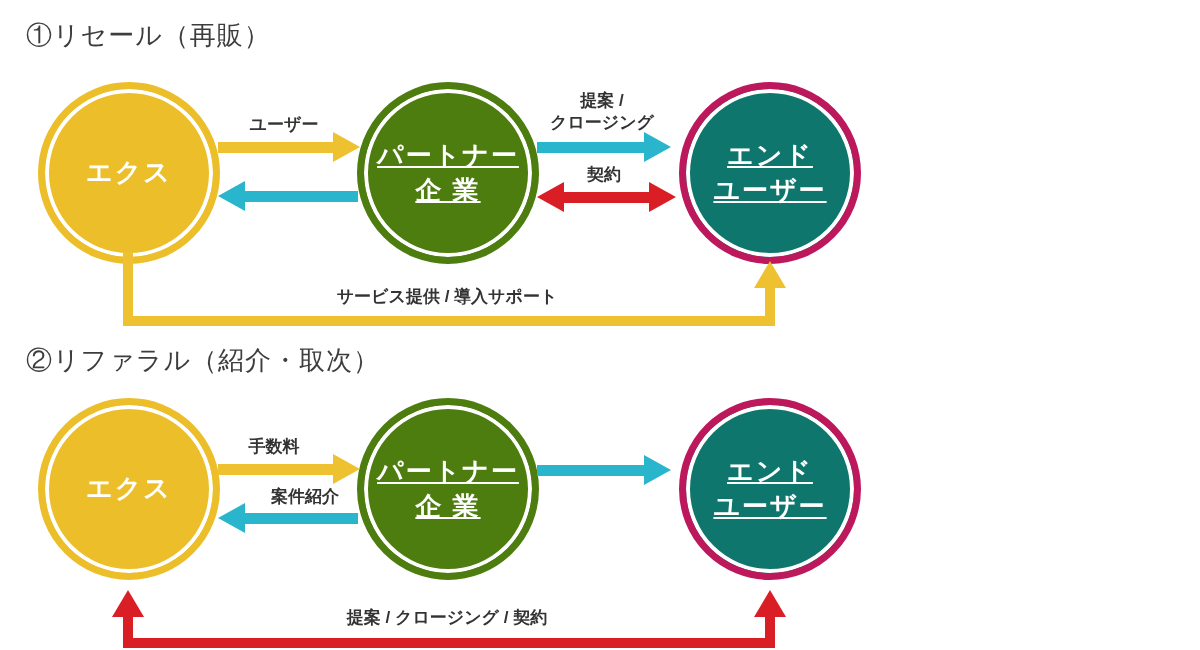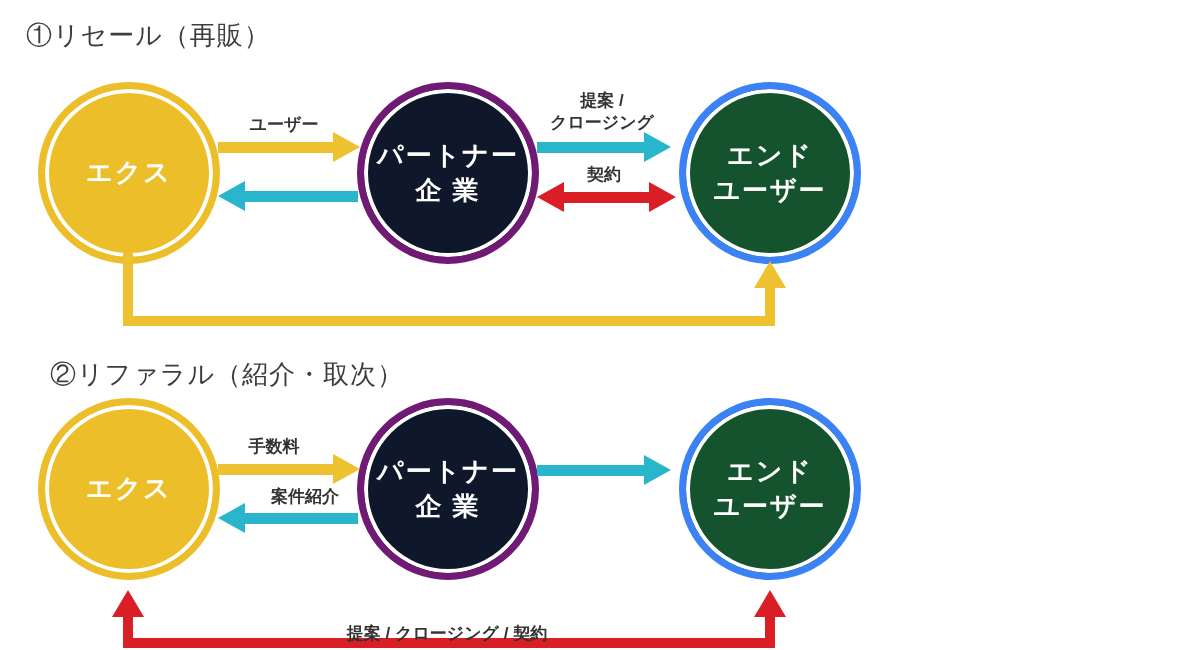--- a/index.html
+++ b/index.html
@@ -31,22 +31,22 @@
     text-align: center;
     color: #ffffff;
     font-weight: bold;
     font-size: 26px;
     line-height: 1.35;
     letter-spacing: 2px;
     white-space: pre-line;
     box-shadow: inset 0 0 0 4px #ffffff;
   }
   .c-gold  { background: #ecbf2a; border: 7px solid #ecbf2a; }
-  .c-cyan  { background: #0f172a; border: 7px solid #701a75; }
-  .c-gray  { background: #14532d; border: 7px solid #3b82f6; }
+  .c-cyan  { background: #4d7c0f; border: 7px solid #4d7c0f; text-decoration: underline; }
+  .c-gray  { background: #0f766e; border: 7px solid #be185d; text-decoration: underline; }
   .abody { position: absolute; }
   .bg-gold { background: #edc12f; }
   .bg-cyan { background: #29b6cc; }
   .bg-red  { background: #d91e26; }
   .ahead { position: absolute; width: 0; height: 0; }
   .head-right { border-top: 15px solid transparent; border-bottom: 15px solid transparent; }
   .head-right.h-gold { border-left: 27px solid #edc12f; }
   .head-right.h-cyan { border-left: 27px solid #29b6cc; }
   .head-right.h-red  { border-left: 27px solid #d91e26; }
   .head-left { border-top: 15px solid transparent; border-bottom: 15px solid transparent; }
@@ -94,22 +94,23 @@
 
   <div class="alabel" style="left:504px; top:164px;">契約</div>
   <div class="ahead head-left h-red" style="left:537px; top:182px;"></div>
   <div class="abody bg-red" style="left:562px; top:192px; width:88px; height:11px;"></div>
   <div class="ahead head-right h-red" style="left:649px; top:182px;"></div>
 
   <div class="abody bg-gold" style="left:123px; top:252px; width:10px; height:74px;"></div>
   <div class="abody bg-gold" style="left:123px; top:316px; width:652px; height:10px;"></div>
   <div class="abody bg-gold" style="left:765px; top:286px; width:10px; height:40px;"></div>
   <div class="ahead head-up h-gold" style="left:754px; top:261px;"></div>
+  <div class="alabel wide" style="left:247px; top:286px;">サービス提供 / 導入サポート</div>
 
-  <div class="sec-title" style="left:26px; top:357px;margin-left:24px;">②リファラル（紹介・取次）</div>
+  <div class="sec-title" style="left:26px; top:343px;">②リファラル（紹介・取次）</div>
 
   <div class="circle c-gold" style="left:38px; top:398px;">エクス</div>
   <div class="circle c-cyan" style="left:357px; top:398px;">パートナー
 企 業</div>
   <div class="circle c-gray" style="left:679px; top:398px;">エンド
 ユーザー</div>
 
   <div class="alabel" style="left:174px; top:436px;">手数料</div>
   <div class="abody bg-gold" style="left:218px; top:464px; width:116px; height:11px;"></div>
   <div class="ahead head-right h-gold" style="left:333px; top:454px;"></div>
@@ -119,15 +120,15 @@
   <div class="abody bg-cyan" style="left:244px; top:513px; width:114px; height:11px;"></div>
 
   <div class="abody bg-cyan" style="left:537px; top:465px; width:108px; height:11px;"></div>
   <div class="ahead head-right h-cyan" style="left:644px; top:455px;"></div>
 
   <div class="ahead head-up h-red" style="left:112px; top:590px;"></div>
   <div class="abody bg-red" style="left:123px; top:614px; width:10px; height:34px;"></div>
   <div class="abody bg-red" style="left:123px; top:638px; width:652px; height:10px;"></div>
   <div class="abody bg-red" style="left:765px; top:614px; width:10px; height:34px;"></div>
   <div class="ahead head-up h-red" style="left:754px; top:590px;"></div>
-  <div class="alabel wide" style="left:247px; top:623px;">提案 / クロージング / 契約</div>
+  <div class="alabel wide" style="left:247px; top:607px;">提案 / クロージング / 契約</div>
 
 </div>
 
 </body></html>

